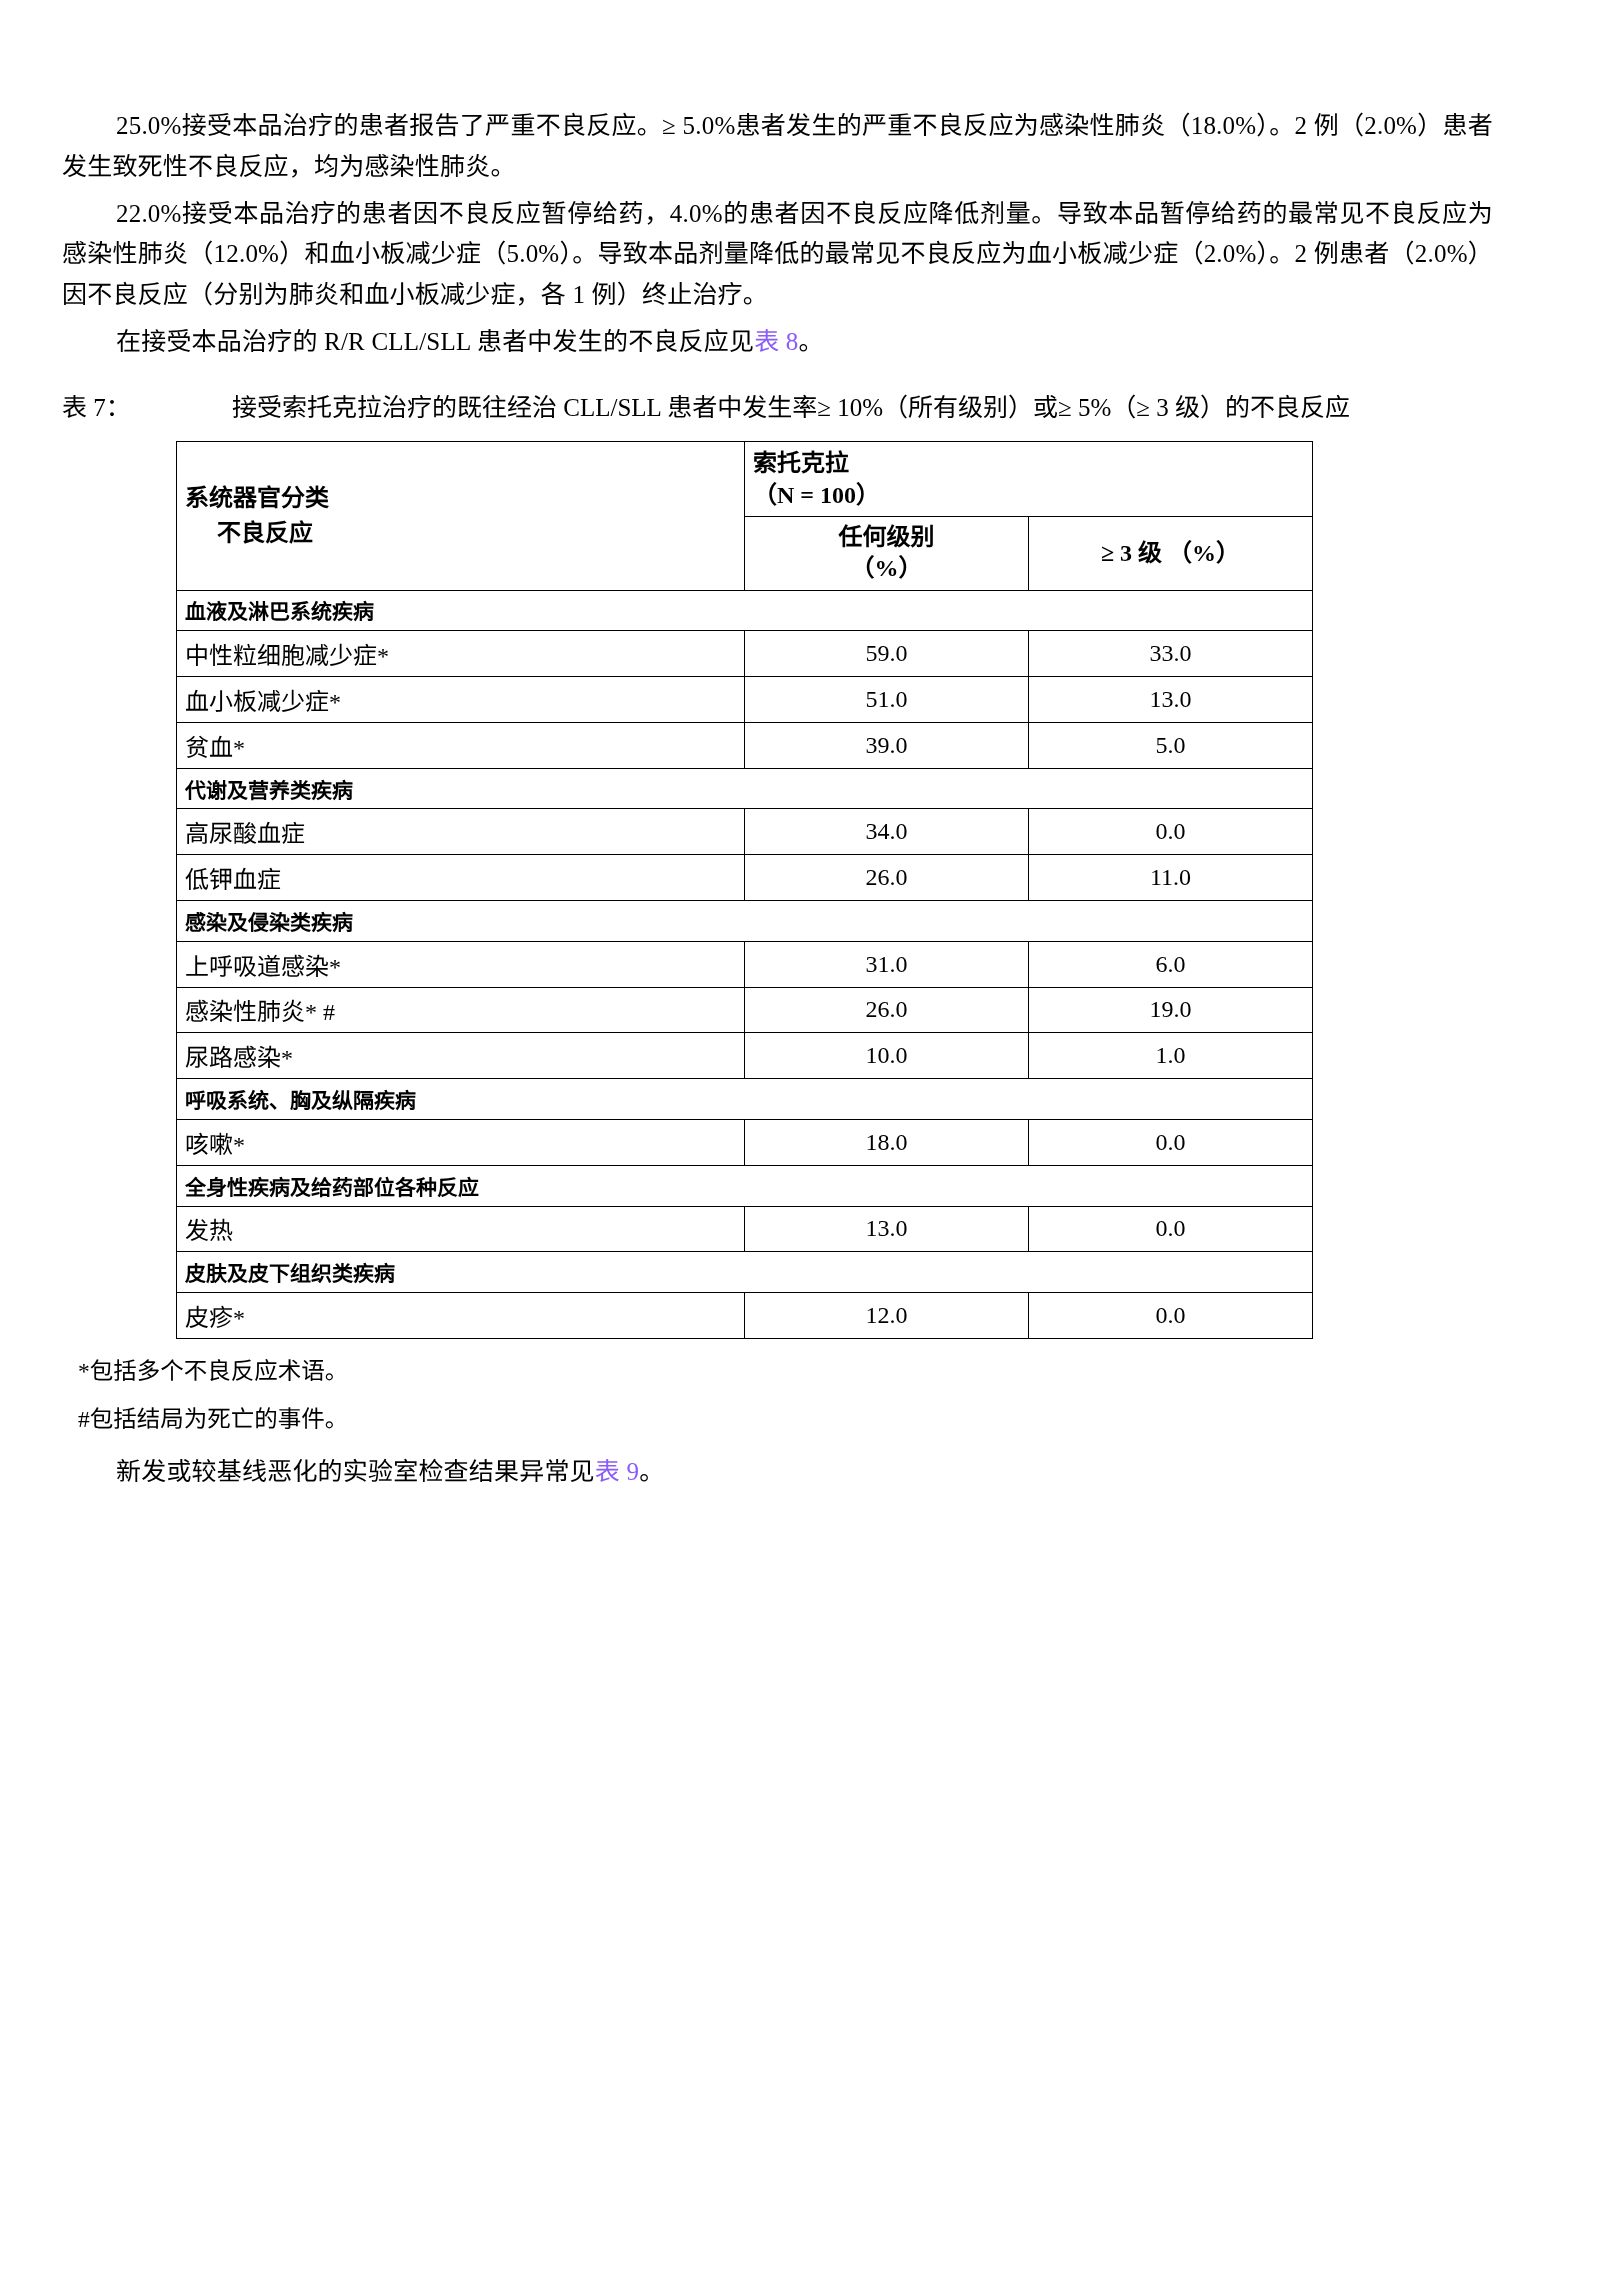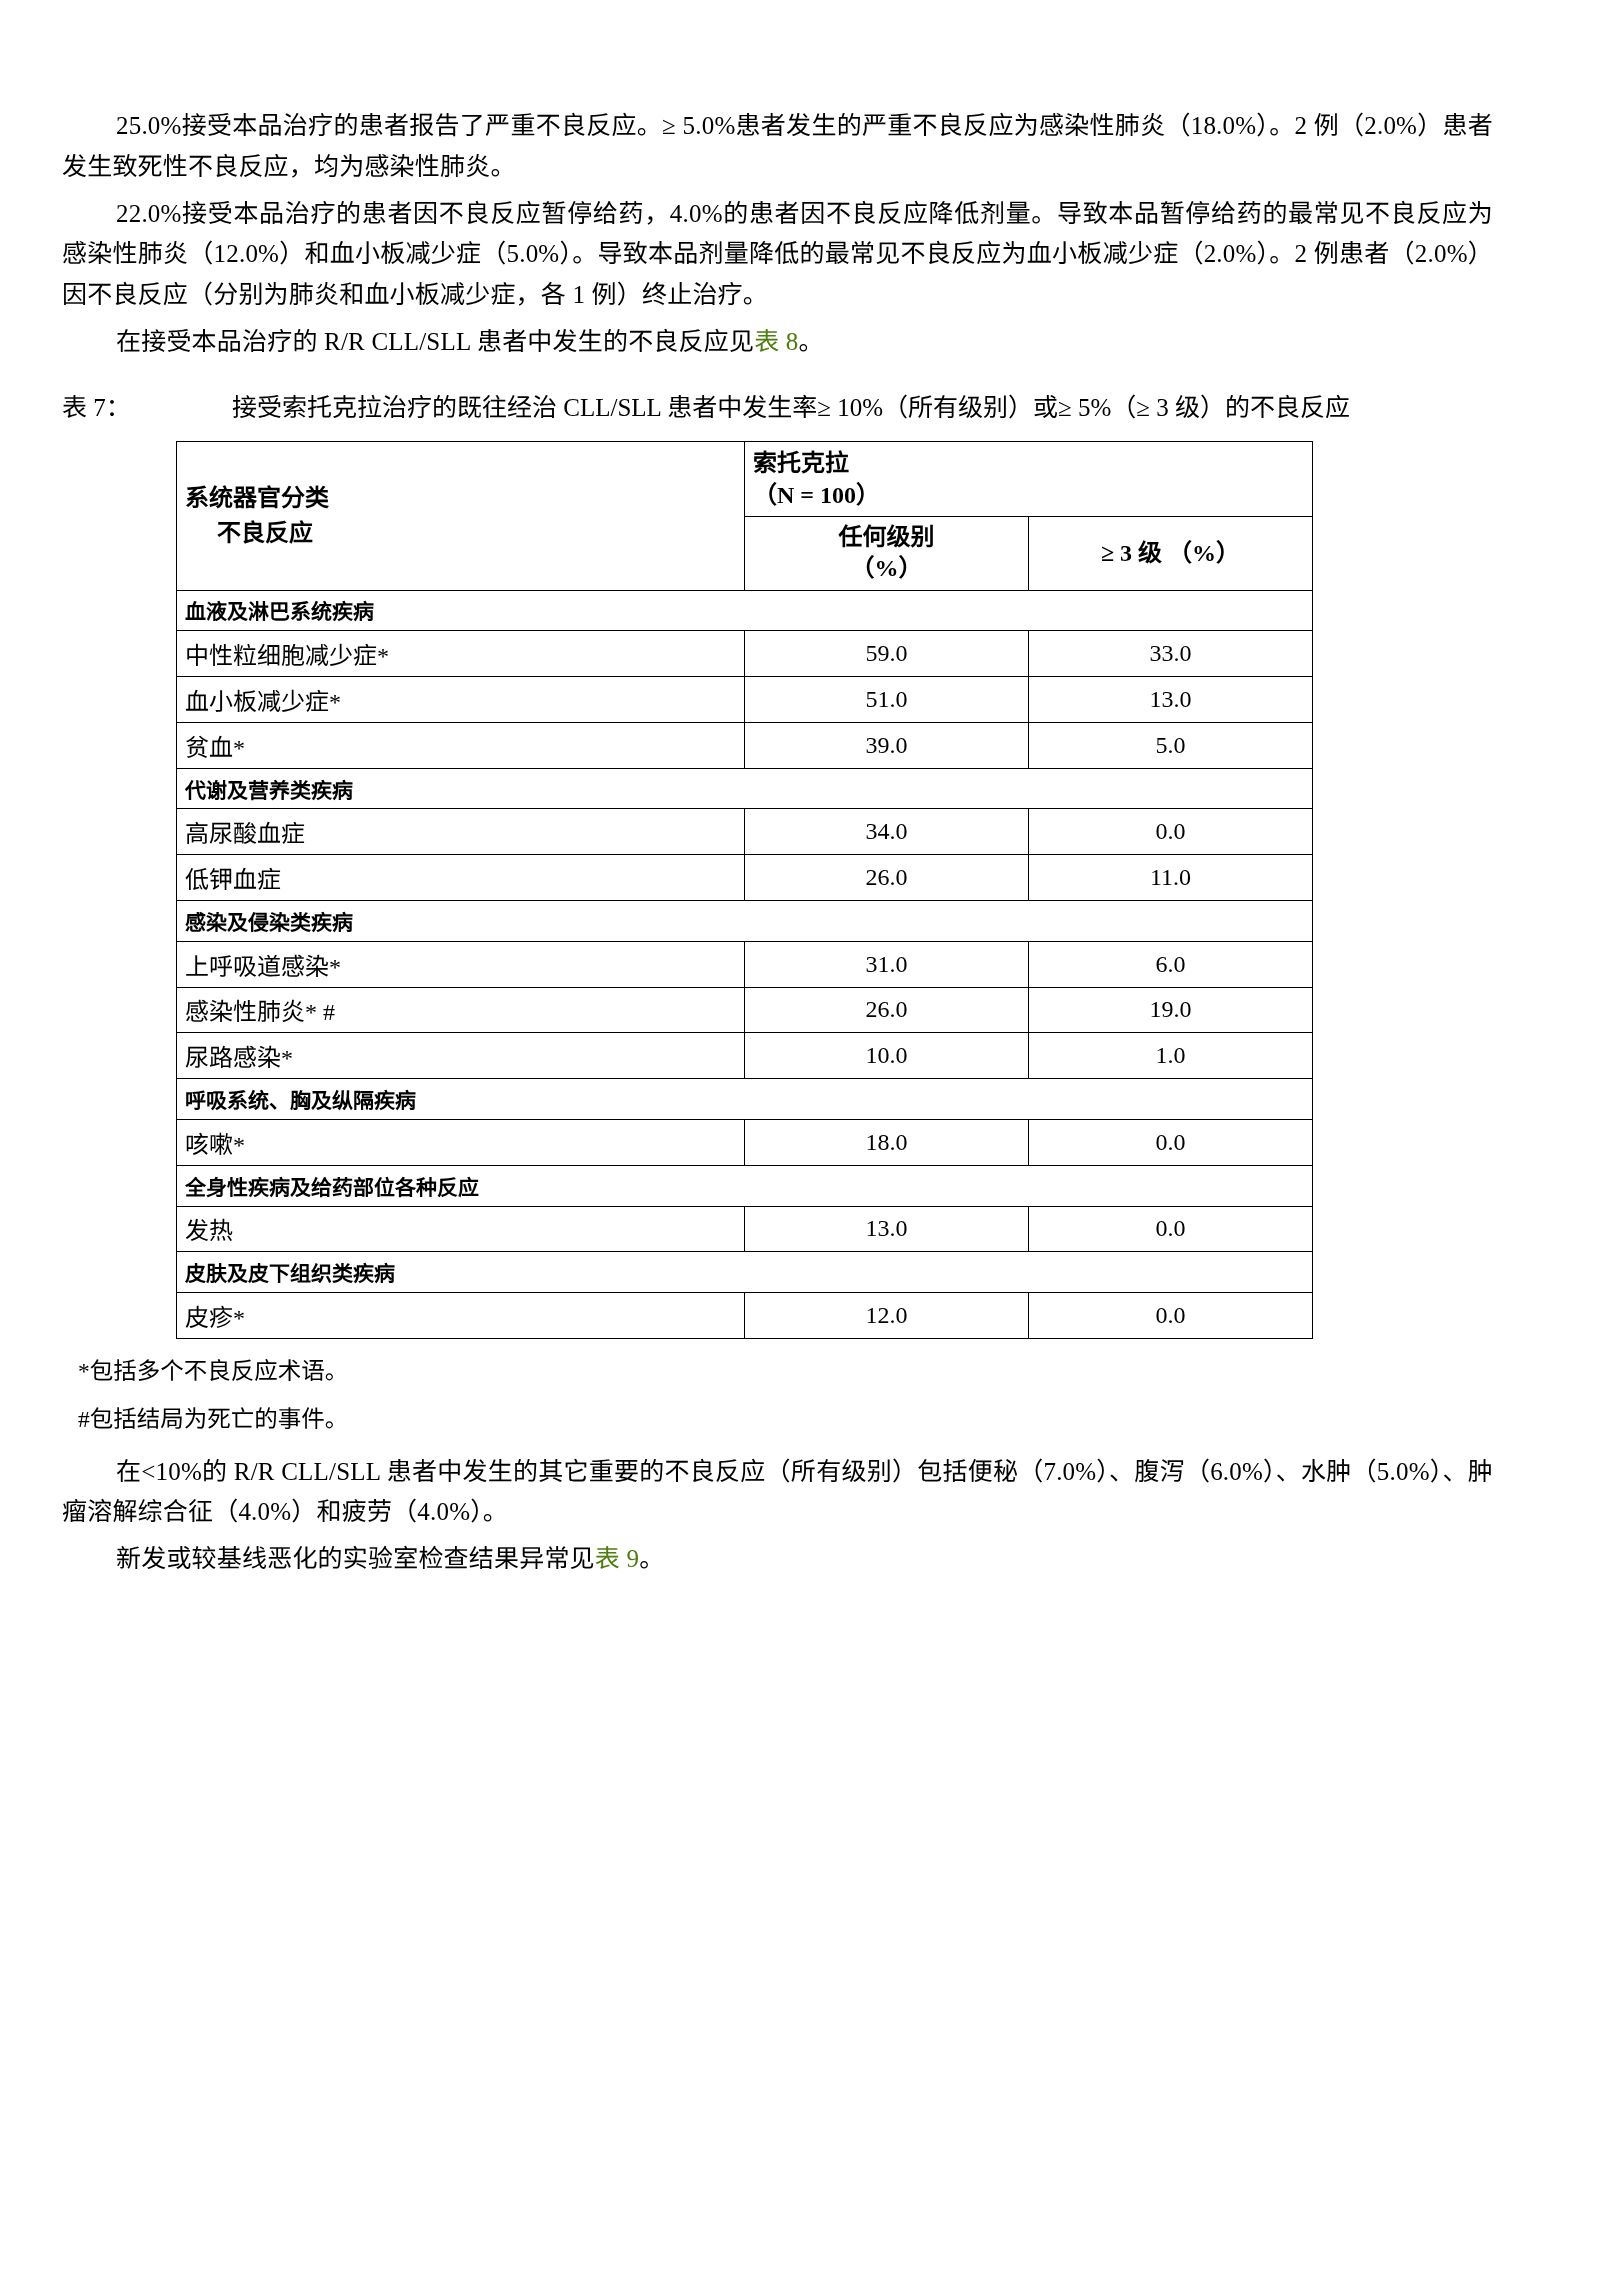--- a/index.html
+++ b/index.html
@@ -26,21 +26,21 @@
     line-height: 1.62;
     margin: 0 0 6.5px 0;
     text-align: justify;
     text-justify: inter-ideograph;
     letter-spacing: 0.2px;
   }
   p.indent {
     text-indent: 54px;
   }
   .link {
-    color: #4d7c0f;
+    color: #8b5cf6;
   }
   
   .table-caption {
     display: flex;
     margin-top: 28px;
     margin-bottom: 14.6px;
     font-size: 25px;
     font-weight: normal;
     line-height: 1.45;
   }
@@ -236,18 +236,17 @@
         <td class="num">0.0</td>
       </tr>
     </tbody>
   </table>
 
   <div class="footnotes">
     <div>*包括多个不良反应术语。</div>
     <div>#包括结局为死亡的事件。</div>
   </div>
 
-  <p class="para indent after-table">在&lt;10%的 R/R CLL/SLL 患者中发生的其它重要的不良反应（所有级别）包括便秘（7.0%）、腹泻（6.0%）、水肿（5.0%）、肿瘤溶解综合征（4.0%）和疲劳（4.0%）。</p>
 
   <p class="para indent"><span>新发或较基线恶化的实验室检查结果异常见</span><span class="link">表 9</span><span>。</span></p>
 
 </div>
 
 
 </body></html>

